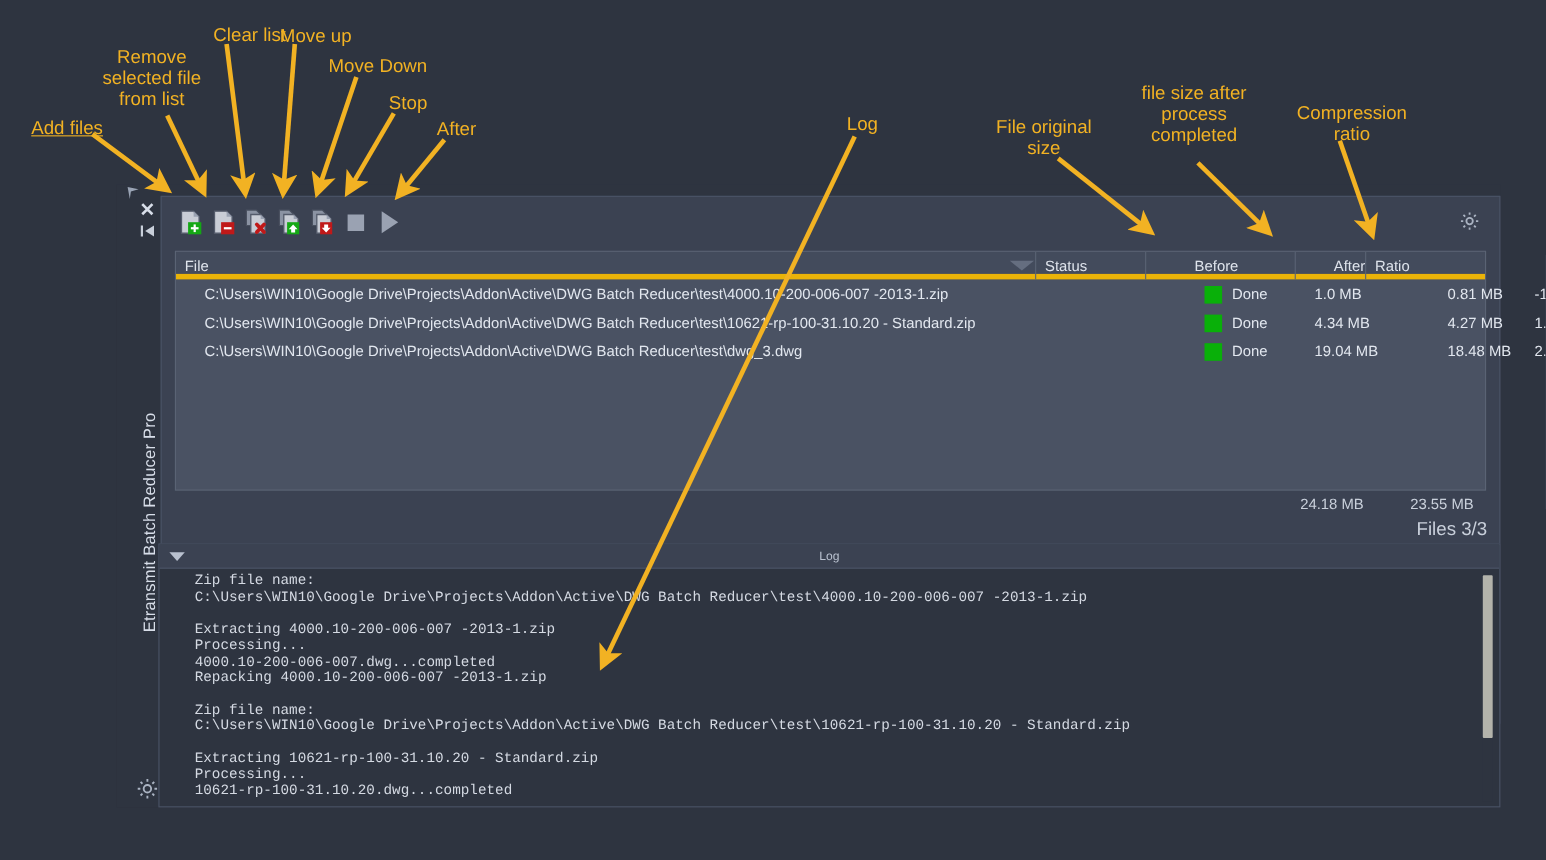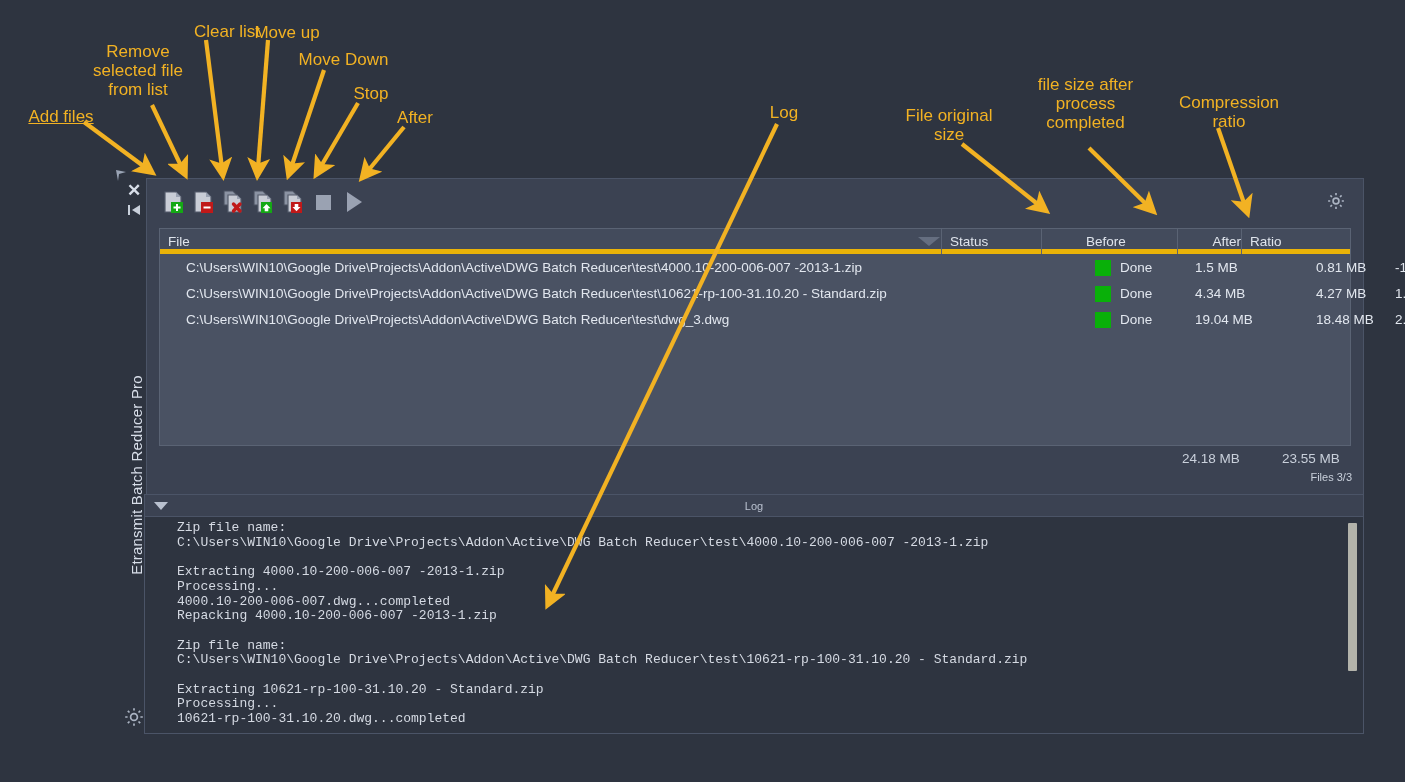--- a/index.html
+++ b/index.html
@@ -96,21 +96,21 @@
   .c-after{left:1156px;}
   .c-ratio{left:1235px;}
   .status-chip{
     position:absolute;left:935px;top:5px;width:16px;height:16px;background:#09b009;
   }
 
   
   .totals{position:absolute;left:12px;top:272px;width:1192px;height:24px;color:#c9d0db;font-size:13.5px;}
   .tot-before{position:absolute;left:1023px;top:0;}
   .tot-after{position:absolute;left:1123px;top:0;}
-  .files-count{position:absolute;left:1110px;top:292px;width:95px;text-align:right;color:#c9d0db;font-size:11px;}
+  .files-count{position:absolute;left:1110px;top:292px;width:95px;text-align:right;color:#c9d0db;font-size:17px;}
 
   
   .log-panel{
     position:absolute;left:38px;top:326px;width:1220px;height:240px;
     background:#2e3440;border:1px solid #4b5467;box-sizing:border-box;
   }
   .log-header{
     position:absolute;left:0;top:0;width:100%;height:22px;
     background:#3b4252;border-bottom:1px solid #4b5467;box-sizing:border-box;
   }
@@ -258,21 +258,21 @@
           <div class="th" style="left:882px;width:100px;margin-left:36px;">Before</div>
           <div class="th" style="left:982px;width:100px;text-align:right;">After</div>
           <div class="th last" style="left:1082px;width:108px;">Ratio</div>
         </div>
         <div class="tbody">
 
           <div class="trow">
             <div class="cell c-file">C:\Users\WIN10\Google Drive\Projects\Addon\Active\DWG Batch Reducer\test\4000.10-200-006-007 -2013-1.zip</div>
             <div class="status-chip" style="background: rgb(9, 176, 9);"></div>
             <div class="cell c-status">Done</div>
-            <div class="cell c-before">1.5 MB</div>
+            <div class="cell c-before">1.0 MB</div>
             <div class="cell c-after">0.81 MB</div>
             <div class="cell c-ratio">-1.17 %</div>
           </div>
 
           <div class="trow">
             <div class="cell c-file">C:\Users\WIN10\Google Drive\Projects\Addon\Active\DWG Batch Reducer\test\10621-rp-100-31.10.20 - Standard.zip</div>
             <div class="status-chip" style="background: rgb(9, 176, 9);"></div>
             <div class="cell c-status">Done</div>
             <div class="cell c-before">4.34 MB</div>
             <div class="cell c-after">4.27 MB</div>

